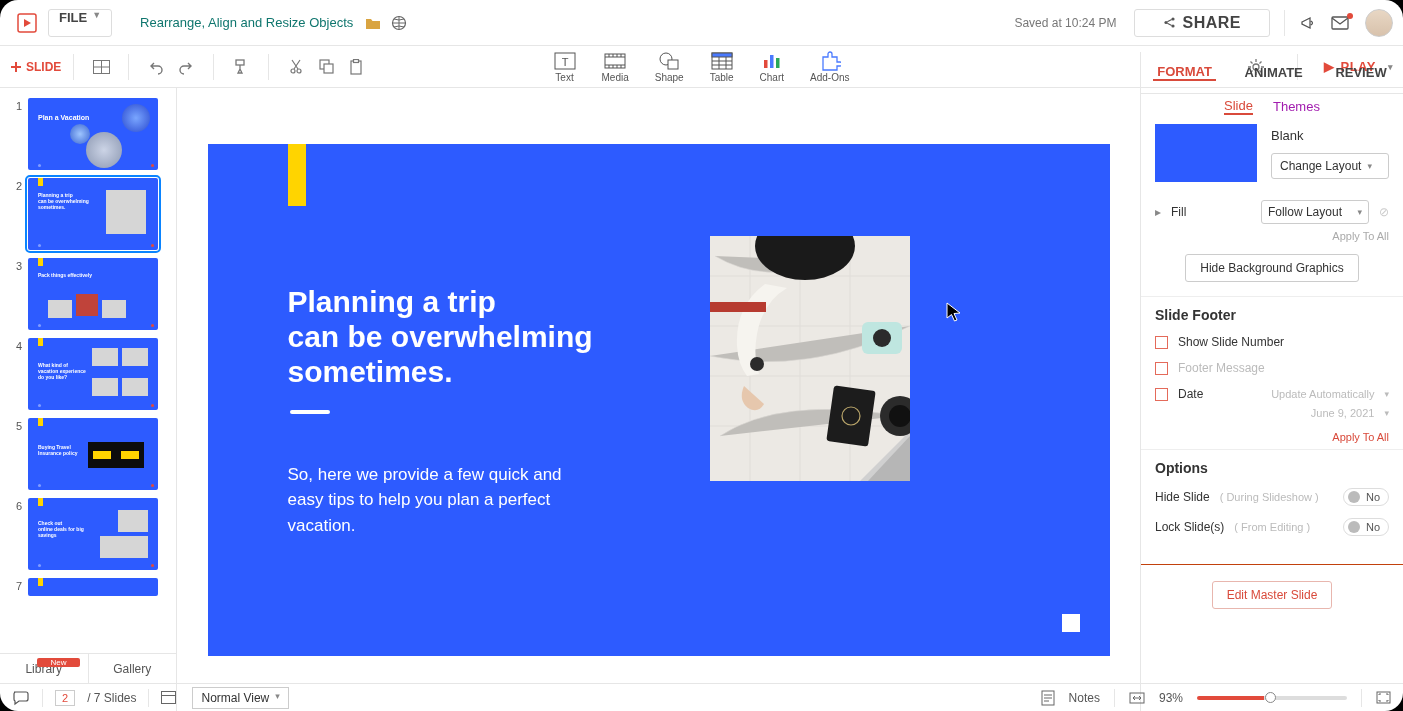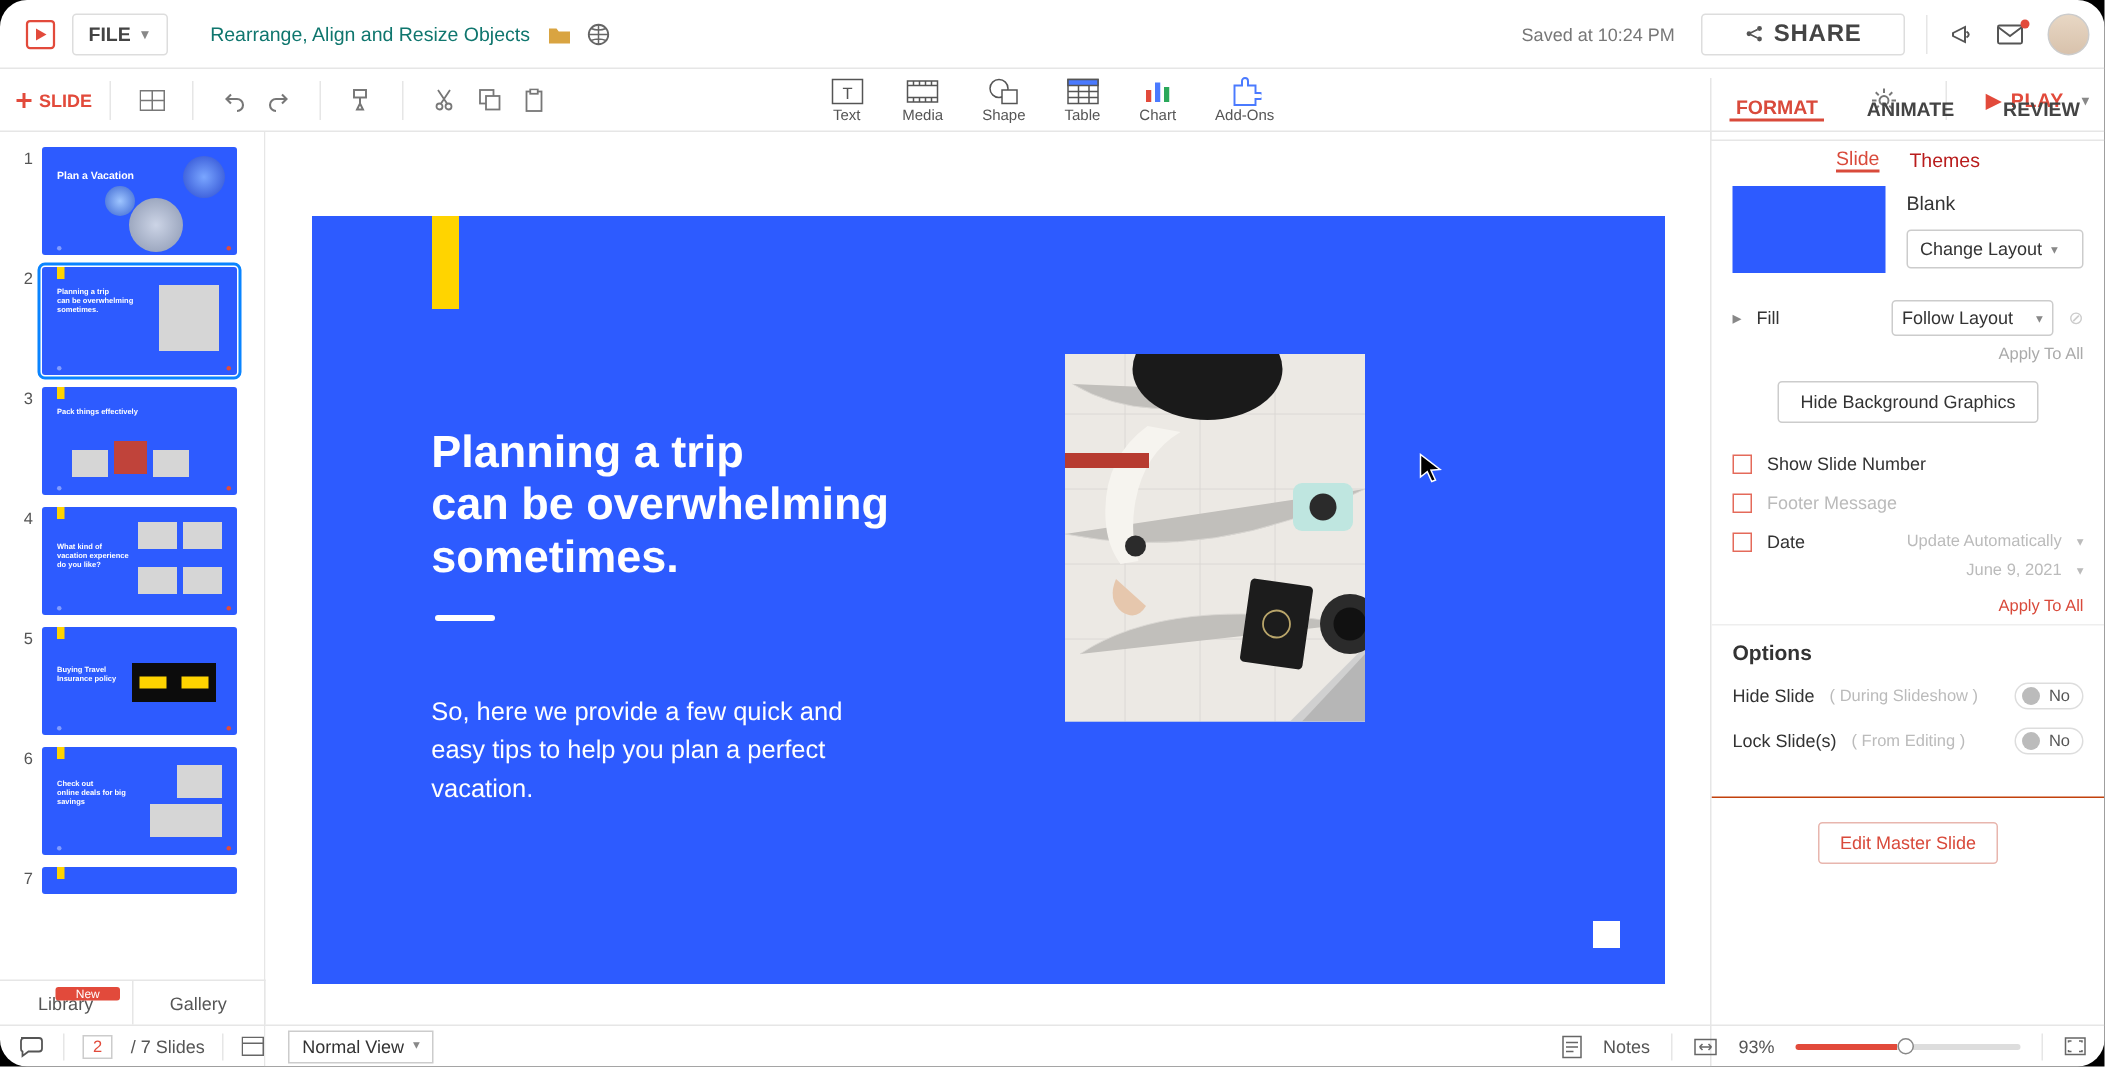--- a/index.html
+++ b/index.html
@@ -3,21 +3,21 @@
 <meta charset="utf-8">
 <style>
   * { box-sizing: border-box; margin: 0; padding: 0; font-family: -apple-system, "Segoe UI", Arial, sans-serif; }
   html, body { height: 100%; }
   body { background: #000; display: flex; align-items: center; justify-content: center; }
   .frame { width: 1403px; height: 711px; background: #fff; border-radius: 18px; overflow: hidden; position: relative; display: flex; flex-direction: column; }
 
   
   .menubar { height: 46px; border-bottom: 1px solid #e6e6e6; display: flex; align-items: center; padding: 0 10px; font-size: 13px; color: #333; }
   .logo { width: 26px; height: 26px; display: inline-flex; align-items: center; justify-content: center; margin: 0 8px 0 4px; }
-  .file-btn { border: 1px solid #ddd; border-radius: 3px; height: 28px; padding: 0 10px; display: inline-flex; align-items: center; gap: 5px; font-weight: 600; color: #444; cursor: pointer; background:#fff; }
+  .file-btn { border: 1px solid #ddd; border-radius: 3px; height: 28px; padding: 0 10px; display: inline-flex; gap: 5px; font-weight: 600; color: #444; cursor: pointer; background:#fff; }
   .chev-down { font-size: 9px; color: #888; }
   .doc-title { margin-left: 28px; color: #0f766e; }
   .right-cluster { margin-left: auto; display: flex; align-items: center; gap: 14px; }
   .saved-at { color: #777; font-size: 12px; margin-right: 4px; }
   .share-btn { border: 1px solid #ddd; border-radius: 3px; padding: 4px 28px; display: inline-flex; gap: 6px; align-items: center; font-weight: 600; color: #444; font-size: 16px; cursor:pointer; background:#fff;letter-spacing:.5px;}
   .vrule { width: 1px; height: 26px; background: #e6e6e6; }
   .avatar { width: 28px; height: 28px; border-radius: 50%; border: 1px solid #ccc; background: linear-gradient(#e8d7c4,#d8c2ac); }
   .ico { display:inline-flex; align-items:center; justify-content:center; color:#555; }
 
   
@@ -60,21 +60,21 @@
   .slide .body{position:absolute; left:80px; top:318px; color:#fff; font-size:17px; line-height:1.5; width:300px;}
   .slide .photo{position:absolute; right:200px; top:92px; width:200px; height:245px; background:#e6e6e6;}
   .slide .photo svg{width:100%;height:100%;}
   .slide .sq{position:absolute; right:30px; bottom:24px; width:18px; height:18px; background:#fff;}
   .cursor { position:absolute; top:214px; left:769px; pointer-events:none;}
   .cursor svg{width:18px;height:22px;}
 
   
   .props { width:263px; border-left:1px solid #e6e6e6; overflow-y:auto; font-size:12px; color:#333;}
   .subtabs { display:flex; gap:20px; justify-content:center; height:36px; align-items:center; font-size:13px;}
-  .subtabs .st{color:#b91c1c;cursor:pointer;}
+  .subtabs .st{color:#a21caf;cursor:pointer;}
   .subtabs .st.active{color:#d94a3b; border-bottom:2px solid #d94a3b; font-weight:500;}
   .layout-row{display:flex; gap:14px; padding:0 14px 12px 14px; align-items:center;}
   .layout-thumb{width:102px; height:58px; background:#2d5bff;}
   .layout-col{display:flex;flex-direction:column;gap:10px;flex:1;}
   .change-layout{border:1px solid #ccc;border-radius:3px;font-size:12px;padding:5px 8px;display:inline-flex;align-items:center;gap:6px;background:#fff;cursor:pointer;color:#333;}
   .section-title{font-weight:700;font-size:14px;padding:10px 14px 6px 14px;border-top:1px solid #eee;}
   .row{display:flex;align-items:center;padding:6px 14px;gap:10px;}
   .row .label{color:#333;}
   .select-box{border:1px solid #ccc;border-radius:3px;padding:4px 6px;font-size:12px;display:inline-flex;align-items:center;gap:6px;min-width:108px;justify-content:space-between;cursor:pointer;background:#fff;color:#333;}
   .right-align{margin-left:auto;}
@@ -459,20 +459,21 @@
         </span>
         <span class="ico" style="color:#ccc">⊘</span>
       </div>
       <div class="row" style="justify-content:flex-end;padding-top:0">
           <span class="apply-link">Apply To All</span>
         </div>
       <div class="row" style="justify-content:center;padding-bottom:14px">
         <span class="btn-outline">Hide Background Graphics</span>
       </div>
 
+      <div class="section-title">Slide Footer</div>
       <div class="row">
         <span class="chk"></span>
         <span class="label">Show Slide Number</span>
       </div>
       <div class="row">
         <span class="chk"></span>
         <span class="muted-input">Footer Message</span>
       </div>
       <div class="row">
         <span class="chk"></span>

